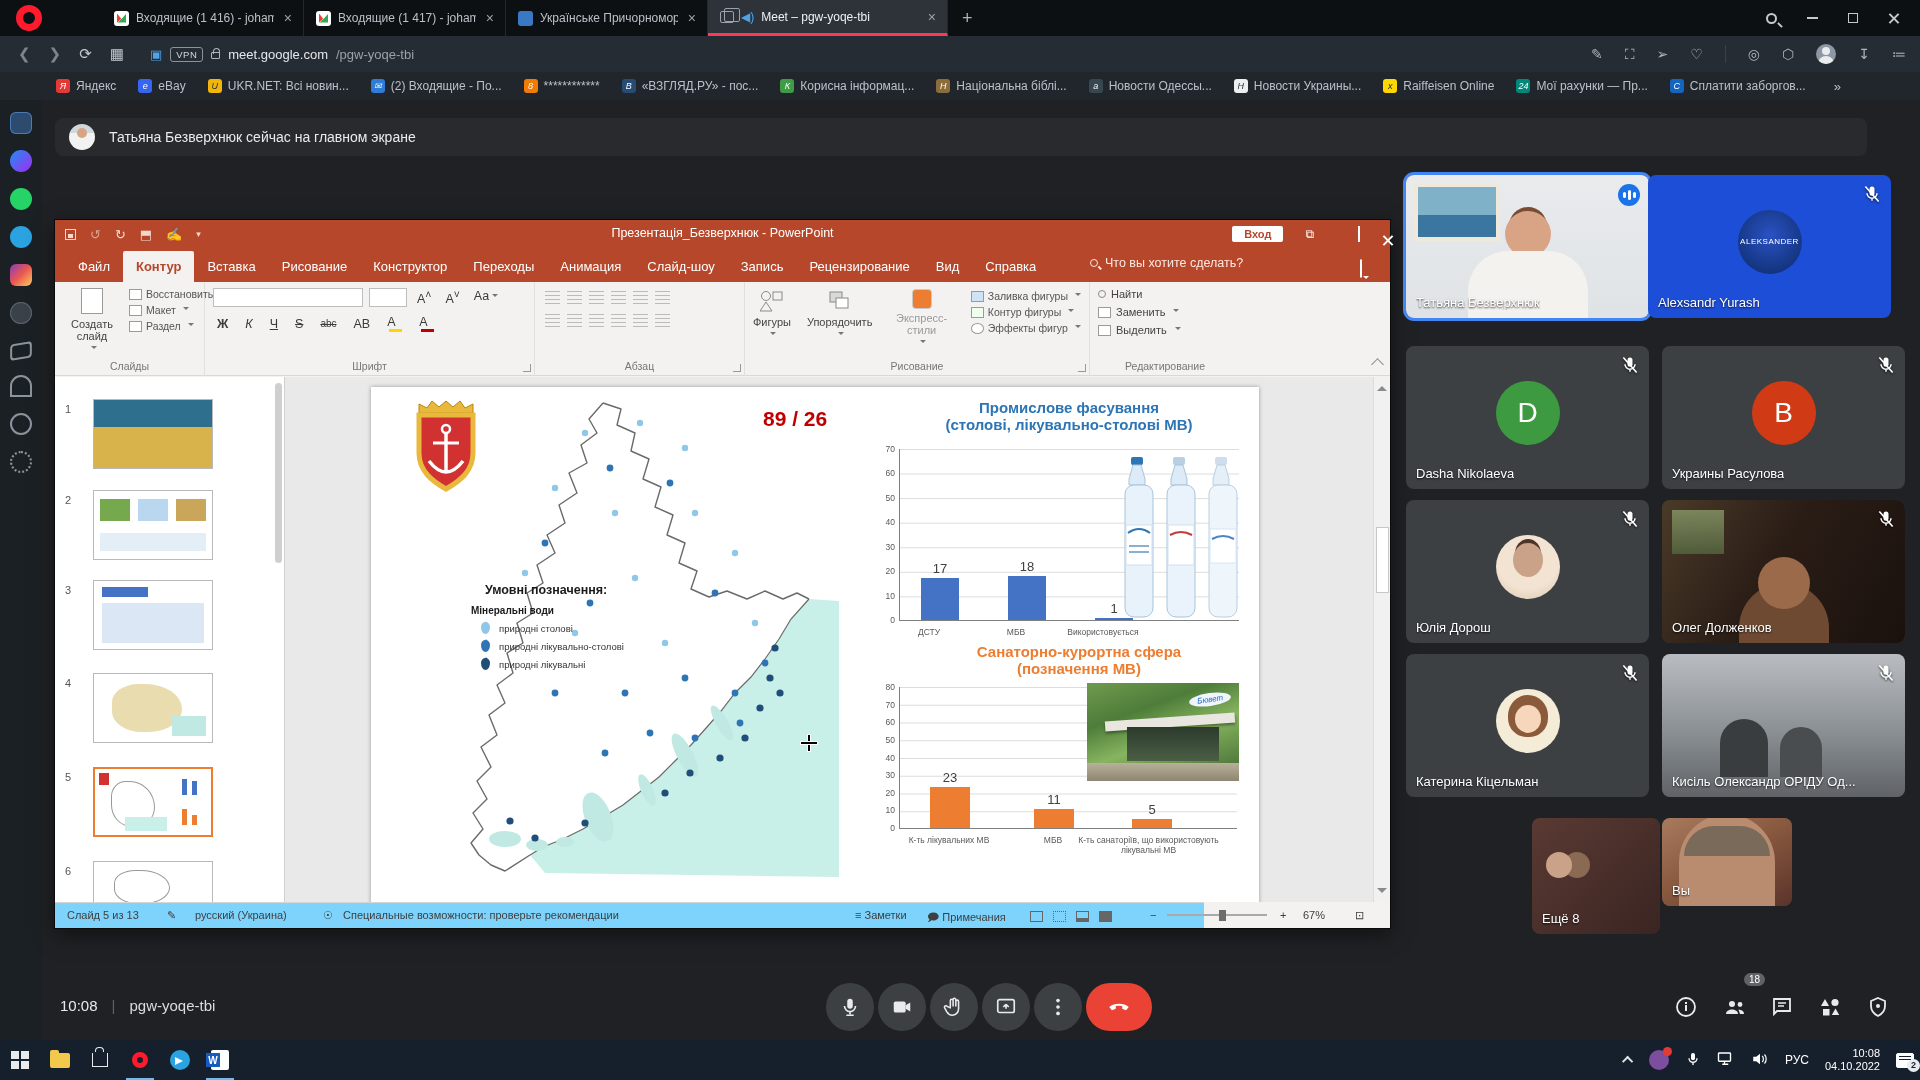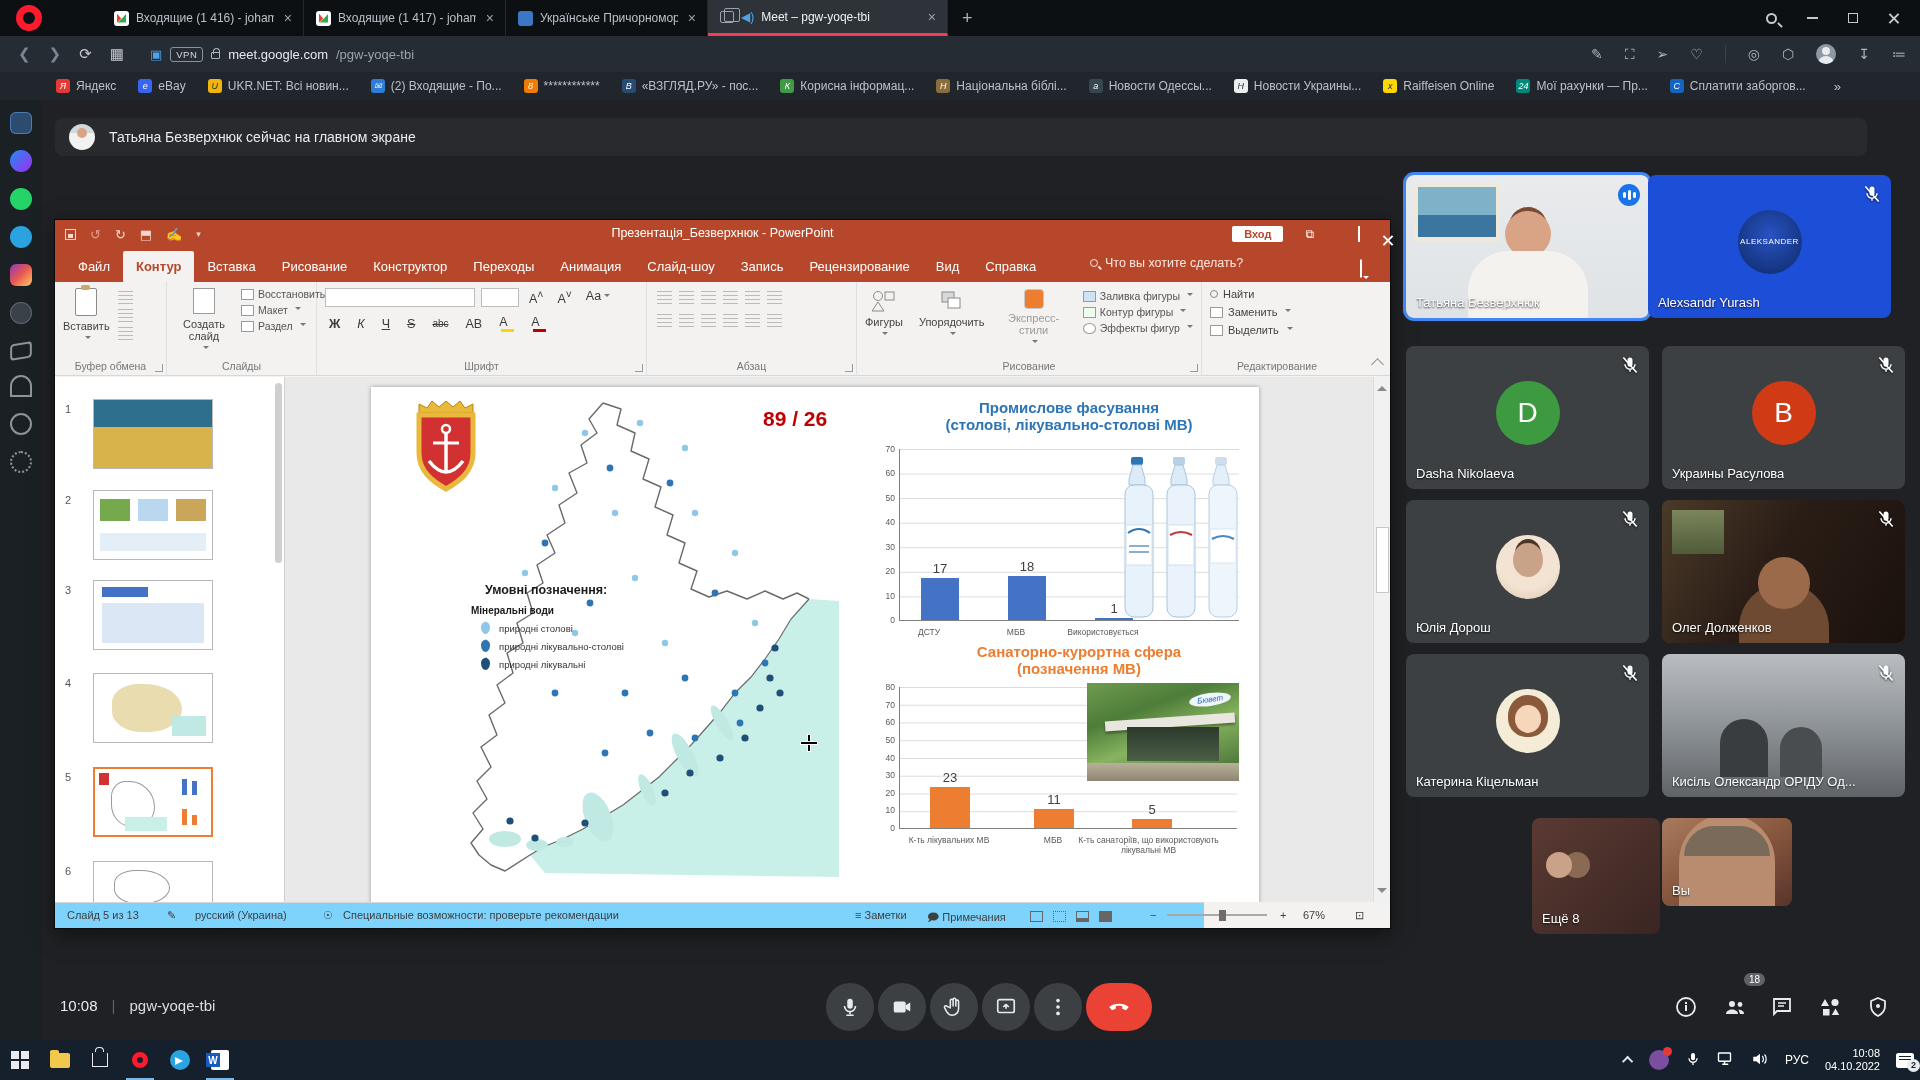--- a/index.html
+++ b/index.html
@@ -382,36 +382,20 @@
       <span class="ptab">Вид</span>
       <span class="ptab">Справка</span>
     </div>
     <div id="tellme">
       <span class="mini-glass"></span>
       <span>Что вы хотите сделать?</span>
     </div>
     <div class="abs" style="left:1305px;top:40px"><span class="comment-ic"></span></div>
 
     <div id="ribbon">
-      <div class="rgroup" style="width:112px">
-        <div style="display:flex">
-          <div class="bigbtn">
-            <span class="clip-ic"></span>
-            <span>Вставить</span>
-              <span class="car"></span>
-          </div>
-          <div class="smalls">
-            <span class="sic"></span>
-            <span class="sic"></span>
-            <span class="sic"></span>
-          </div>
-        </div>
-        <div class="rglabel">Буфер обмена</div>
-        <span class="launcher"></span>
-      </div>
 
       <div class="rgroup" style="width:150px">
         <div style="display:flex;gap:8px">
           <div class="bigbtn">
             <span class="mini-ic" style="width:22px;height:26px"></span>
             <span style="width:58px;text-align:center">Создать слайд</span>
               <span class="car"></span>
           </div>
           <div>
             <div class="mini-row">

